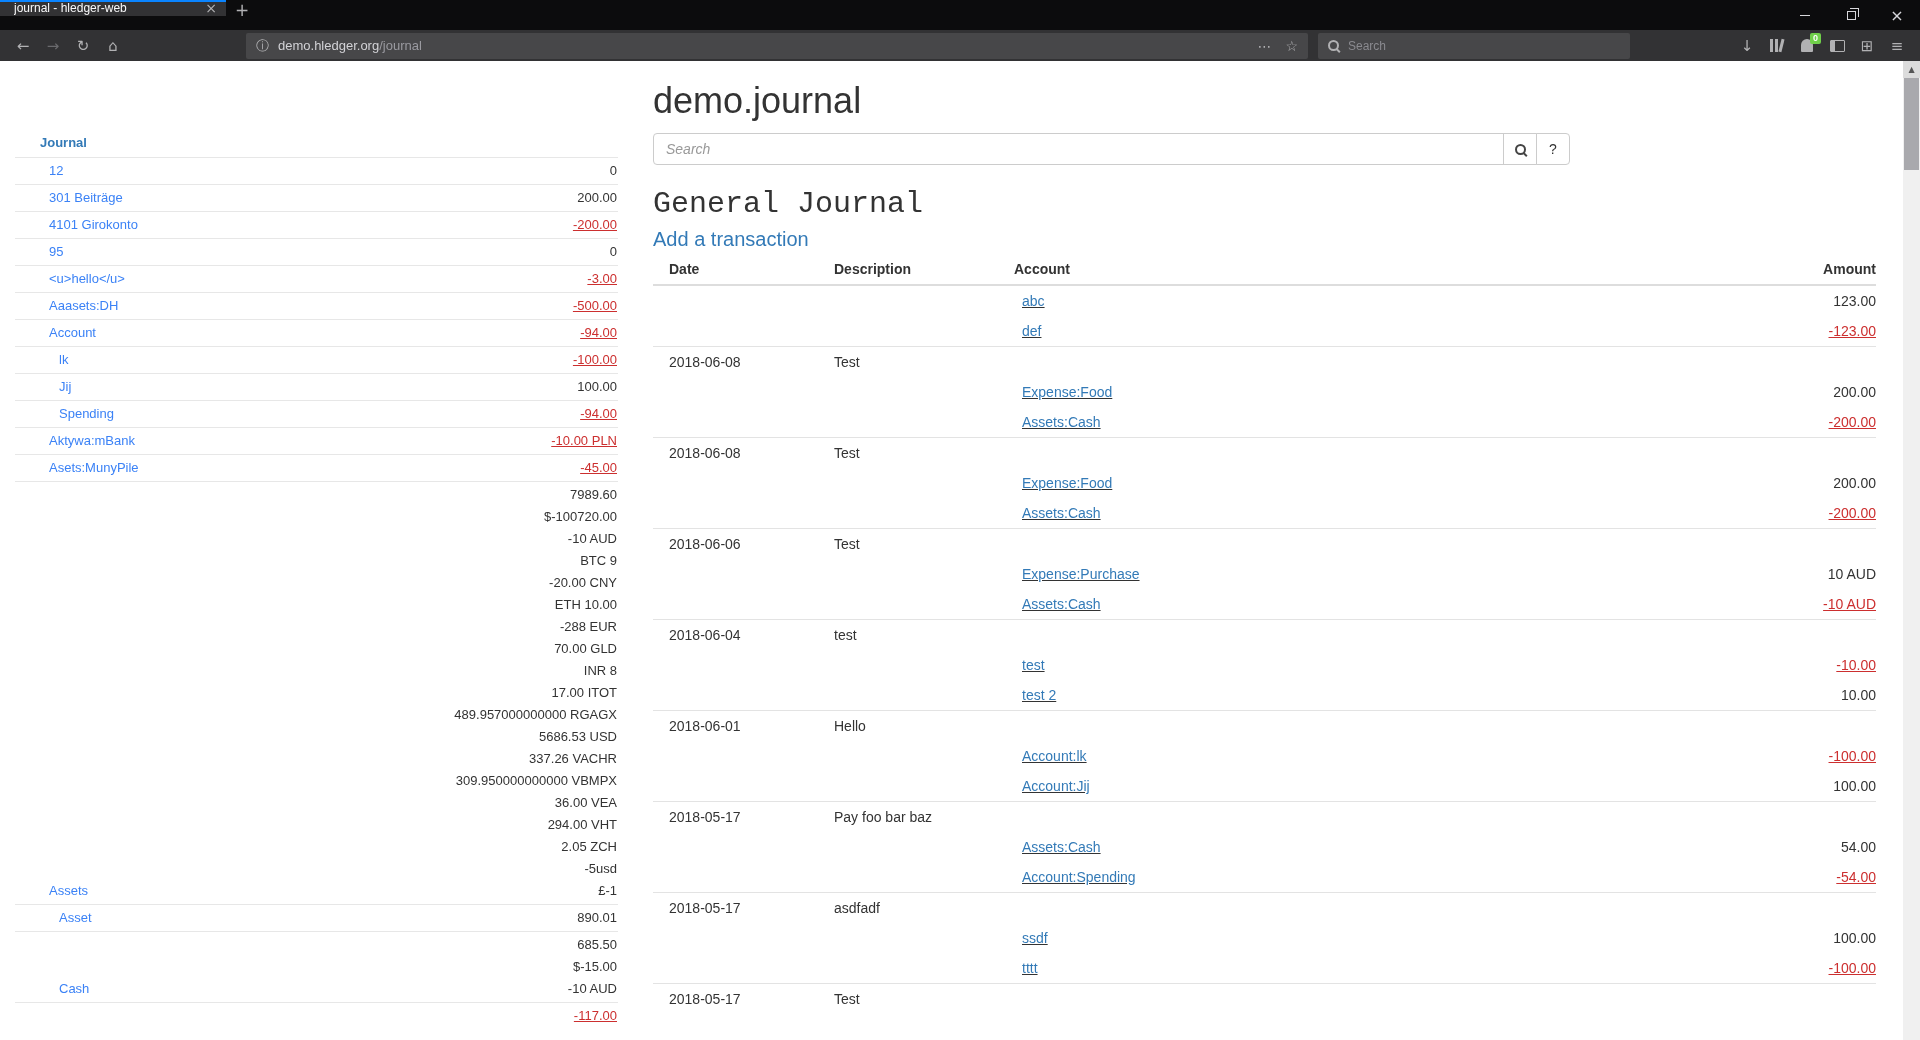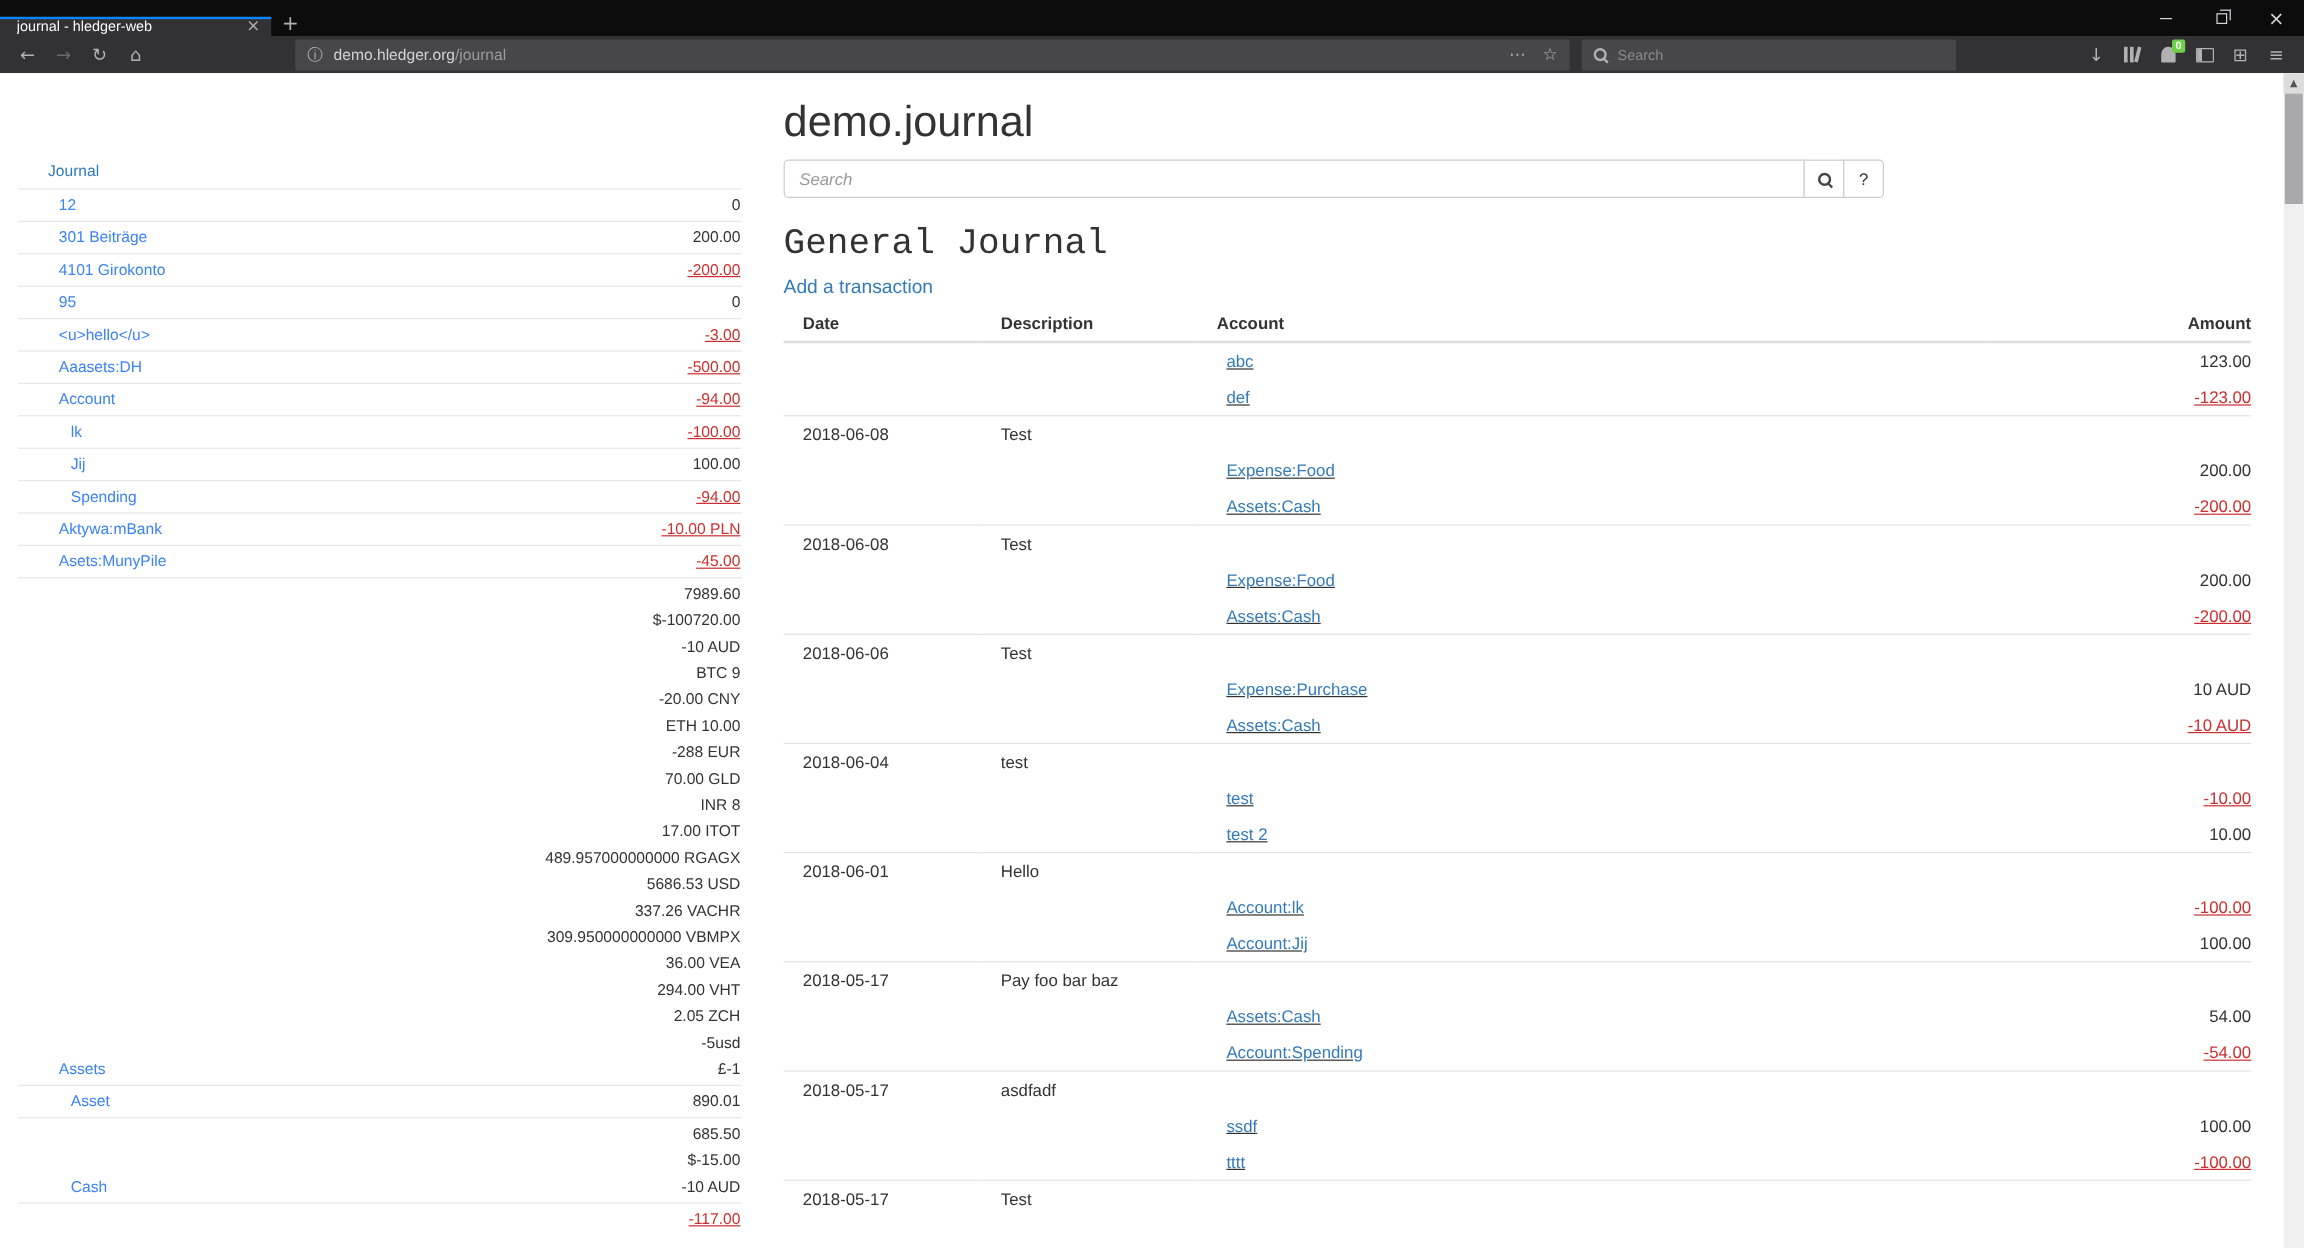--- a/index.html
+++ b/index.html
@@ -2,21 +2,21 @@
 <html><head>
 <meta charset="utf-8">
 <style>
   * { box-sizing: border-box; margin:0; padding:0; }
   html,body { width:1920px; height:1040px; overflow:hidden; }
   body { font-family:"Liberation Sans","DejaVu Sans",sans-serif; background:#fff; cursor:default;
          --link:#337ab7; --neg:#cc2f2f; --tab-accent:#0a84ff; --badge:#70d04a; }
   .icon-font { font-family:"DejaVu Sans",sans-serif; }
 
   
-  .titlebar { height:30px; background:#0c0c0d; display:flex; align-items:flex-end; }
+  .titlebar { height:30px; background:#0c0c0d; display:flex; align-items:flex-start; }
   .tab { width:226px; background:#323234; position:relative; display:flex; align-items:center; gap:6px; padding:0 6px 0 14px; }
   .tab-accent { position:absolute; top:0; left:0; right:0; height:2px; background:var(--tab-accent); }
   .tab-title { flex:1; color:#f9f9fa; font-size:12px; white-space:nowrap; overflow:hidden; }
   .tab-close { color:#b1b1b3; font-size:14px; width:18px; text-align:center; cursor:pointer; }
   .newtab-btn { color:#b1b1b3; font-size:17px; width:32px; display:flex; align-items:center; justify-content:center; cursor:pointer; }
   .win-controls { margin-left:auto; display:flex; height:100%; }
   .win-btn { width:46px; display:flex; align-items:center; justify-content:center; color:#d7d7db; font-size:16px; cursor:pointer; }
   .glyph-min { width:10px; height:1px; background:#d7d7db; display:block; }
   .glyph-restore { position:relative; width:9px; height:9px; border:1px solid #d7d7db; display:block; }
   .glyph-restore::before { content:""; position:absolute; top:-4px; left:2px; width:8px; height:8px;
@@ -58,39 +58,39 @@
   .viewport { position:relative; width:1920px; height:979px; background:#fff; overflow:hidden; }
   .scrollbar { position:absolute; right:0; top:0; width:17px; height:100%; background:#f0f0f0; }
   .scroll-up { height:17px; display:flex; align-items:center; justify-content:center; color:#555; font-size:8px; background:#dcdcdc; }
   .scroll-thumb { position:absolute; top:17px; left:1px; width:15px; height:92px; background:#a9a9ad; }
 
   a { color:var(--link); text-decoration:none; cursor:pointer; }
   .neg { color:var(--neg) !important;text-decoration:underline; }
 
   
   .sidebar { position:absolute; left:15px; top:74px; width:603px; font-size:13px; color:#333; }
-  .sidebar-heading { height:22px; padding-left:25px; font-weight:normal; }
+  .sidebar-heading { height:22px; padding-left:25px; font-weight:bold; }
   .acct-row { position:relative; border-top:1px solid #e7e7e7; padding:2px 0; }
   .bal-line { height:22px; line-height:22px; text-align:right; padding-right:1px; color:#333; }
   .acct-name { position:absolute; bottom:2px; height:22px; line-height:22px; color:#3b82f6; }
   .indent-0 .acct-name { left:34px; }
   .indent-1 .acct-name { left:44px; }
 
   
   .main { position:absolute; left:653px; top:0; width:1223px; color:#333; }
   .page-title { font-size:36px; font-weight:500; line-height:40px; margin:20px 0 12px; }
   .search-row { display:flex; height:32px; }
   .search-input { width:851px; height:32px; border:1px solid #ccc; border-radius:4px 0 0 4px; padding:0 12px;
                   font-size:14px; font-family:inherit; color:#333; outline:none; }
   .search-input::placeholder { color:#999; font-style:italic; }
   .btn { width:34px; height:32px; border:1px solid #ccc; background:#fff; margin-left:-1px;
          display:flex; align-items:center; justify-content:center; font-size:14px; color:#333; cursor:pointer; }
   .btn.last { border-radius:0 4px 4px 0; }
   .section-title { font-size:30px; font-weight:500; line-height:34px; margin:22px 0 10px;font-family:Liberation Mono, monospace; }
-  .add-link { display:inline-block; font-size:16px; line-height:17px; margin-bottom:4px; }
+  .add-link { display:inline-block; font-size:20px; line-height:17px; margin-bottom:4px; }
   table.register { border-collapse:collapse; width:100%; font-size:14px; margin-top:4px; }
   .register th { text-align:left; font-weight:bold; color:#333; padding:4px 0 6px 16px;
                  border-bottom:2px solid #ddd; line-height:18px; }
   .register th.amount, .register td.td-amt { text-align:right; padding-left:0; padding-right:0; }
   .register td { padding:6px 0 6px 16px; line-height:18px; }
   .register td.td-acct { padding-left:24px;text-decoration:underline; }
   .register tr.txn-first td { border-top:1px solid #e3e3e3; }
 </style>
 </head>
 <body style="--link: #337ab7; --neg: #cc2f2f; --tab-accent: #0a84ff; --badge: #70d04a;">

